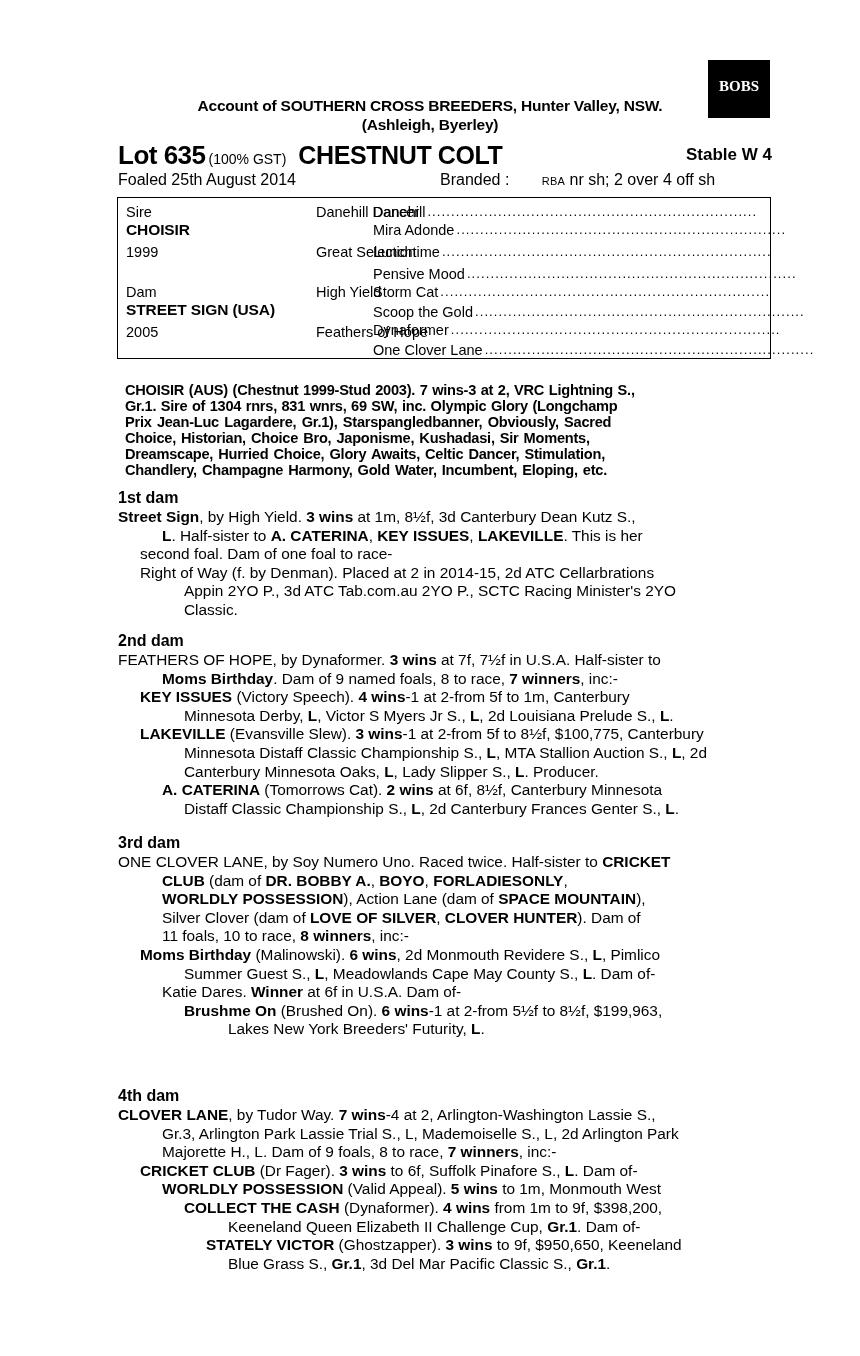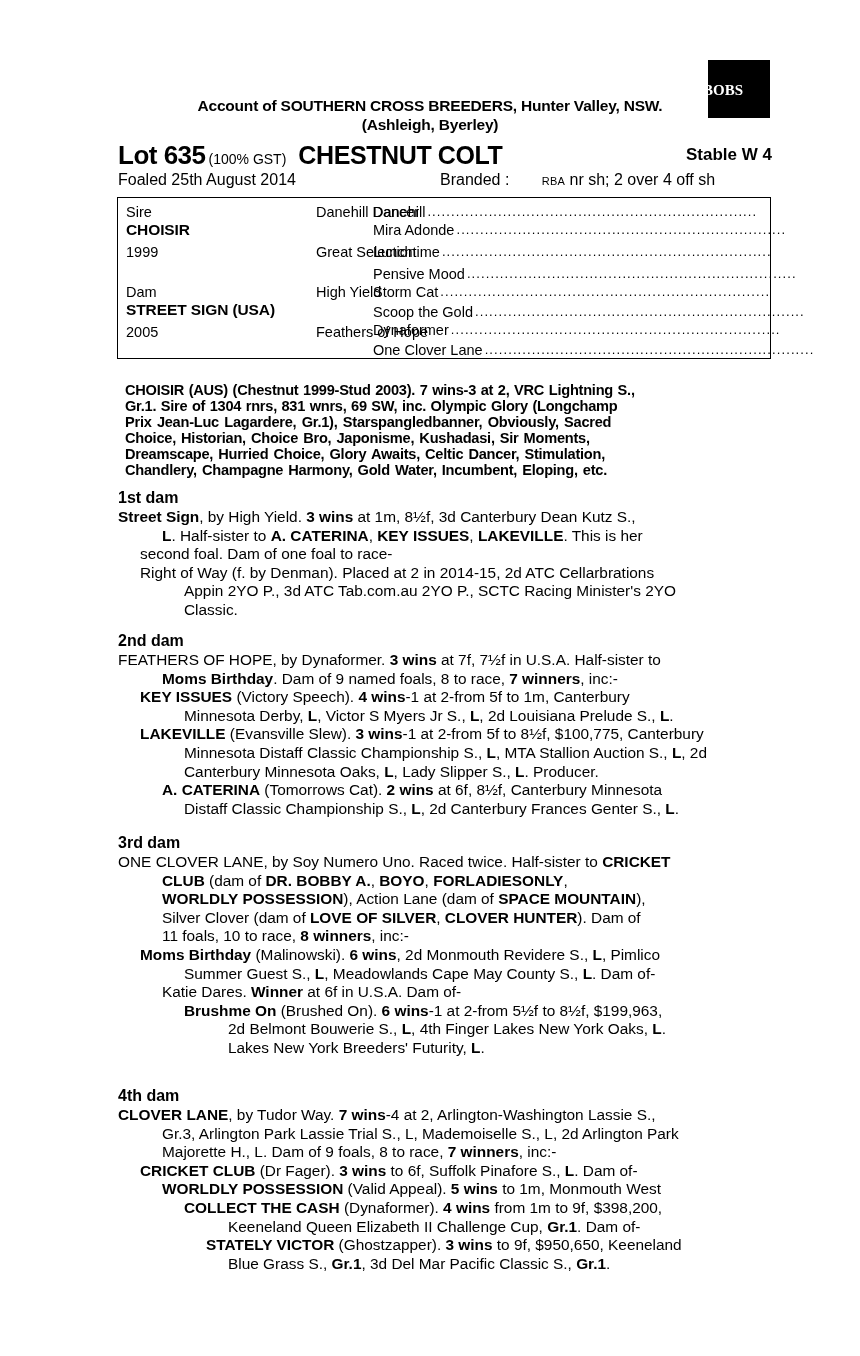--- a/index.html
+++ b/index.html
@@ -24,21 +24,21 @@
 
   
   .logo-box {
     position: absolute;
     left: 708px;
     top: 60px;
     width: 62px;
     height: 58px;
     background: #000000;
     display: flex;
-    flex-direction: row;
+    flex-direction: column;
     align-items: center;
     justify-content: center;
     gap: 40px;
   }
   .logo-horse { width: 46px; height: 20px; display:block; }
   .logo-word {
     color: #ffffff;
     font-family: "Liberation Serif", serif;
     font-weight: bold;
     font-size: 15px;
@@ -313,21 +313,20 @@
   <div class="dam-block" id="dam3" style="top:853px">
       <div class="ln i0">ONE CLOVER LANE, by Soy Numero Uno. Raced twice. Half-sister to <b>CRICKET</b></div>
       <div class="ln i2"><b>CLUB</b> (dam of <b>DR. BOBBY A.</b>, <b>BOYO</b>, <b>FORLADIESONLY</b>,</div>
       <div class="ln i2"><b>WORLDLY POSSESSION</b>), Action Lane (dam of <b>SPACE MOUNTAIN</b>),</div>
       <div class="ln i2">Silver Clover (dam of <b>LOVE OF SILVER</b>, <b>CLOVER HUNTER</b>). Dam of</div>
       <div class="ln i2">11 foals, 10 to race, <b>8 winners</b>, inc:-</div>
       <div class="ln i1"><b>Moms Birthday</b> (Malinowski). <b>6 wins</b>, 2d Monmouth Revidere S., <b>L</b>, Pimlico</div>
       <div class="ln i3">Summer Guest S., <b>L</b>, Meadowlands Cape May County S., <b>L</b>. Dam of-</div>
       <div class="ln i2">Katie Dares. <b>Winner</b> at 6f in U.S.A. Dam of-</div>
       <div class="ln i3"><b>Brushme On</b> (Brushed On). <b>6 wins</b>-1 at 2-from 5½f to 8½f, $199,963,</div>
-      <div class="ln i5">2d Belmont Bouwerie S., <b>L</b>, 4th Finger Lakes New York Oaks, <b>L</b>.</div>
       <div class="ln i5">Lakes New York Breeders' Futurity, <b>L</b>.</div>
     </div>
 
   <div class="dam-head" style="top:1087px">4th dam</div>
   <div class="dam-block" id="dam4" style="top:1106px">
       <div class="ln i0"><b>CLOVER LANE</b>, by Tudor Way. <b>7 wins</b>-4 at 2, Arlington-Washington Lassie S.,</div>
       <div class="ln i2">Gr.3, Arlington Park Lassie Trial S., L, Mademoiselle S., L, 2d Arlington Park</div>
       <div class="ln i2">Majorette H., L. Dam of 9 foals, 8 to race, <b>7 winners</b>, inc:-</div>
       <div class="ln i1"><b>CRICKET CLUB</b> (Dr Fager). <b>3 wins</b> to 6f, Suffolk Pinafore S., <b>L</b>. Dam of-</div>
       <div class="ln i2"><b>WORLDLY POSSESSION</b> (Valid Appeal). <b>5 wins</b> to 1m, Monmouth West</div>

